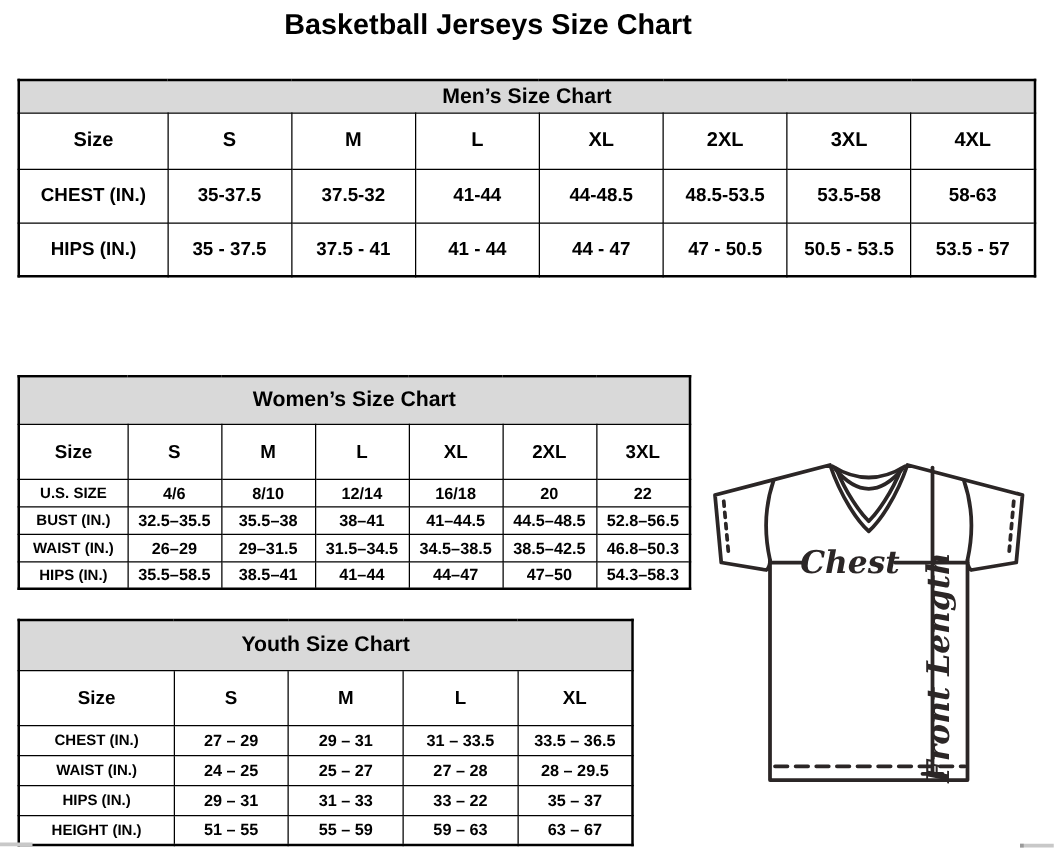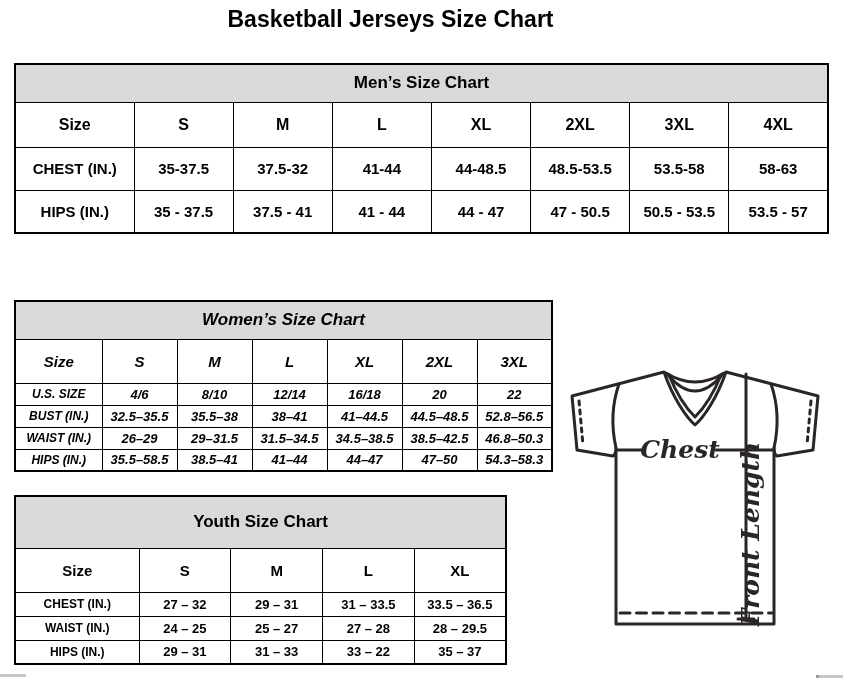--- a/index.html
+++ b/index.html
@@ -14,39 +14,39 @@
   table{border-collapse:collapse;table-layout:fixed;position:absolute;background:#fff;}
   table{border:2px solid #000;}
   th,td{border:1px solid #000;text-align:center;vertical-align:middle;padding:0;overflow:hidden;}
   .band-cell{background:#d9d9d9;font-size:17px;font-weight:bold;}
   .col-head{font-weight:bold;}
   .row-label{font-weight:bold;}
   .val{font-weight:bold;}
 
   
   .mens{left:14px;top:63px;width:815px;}
-  .mens .band-row{height:38px;margin-top:12px;}
+  .mens .band-row{height:26px;margin-top:12px;}
   .mens .head-row{height:45px;}
   .mens .head-row th{font-size:16px;}
   .mens .data-row{height:43px;}
   .mens .row-label{font-size:15px;}
   .mens .val{font-size:15px;}
 
   
-  .womens{left:14px;top:300px;width:539px;font-style:italic;}
+  .womens{left:14px;top:300px;width:539px;}
   .womens .band-row{height:38px;}
   .womens .head-row{height:44px;}
   .womens .head-row th{font-size:15px;}
   .womens .data-row{height:22px;}
   .womens .row-label{font-size:12px;}
   .womens .val{font-size:13px;}
 
   
   .youth{left:14px;top:495px;width:493px;}
-  .youth .band-row{height:52px;}
+  .youth .band-row{height:40px;}
   .youth .head-row{height:44px;}
   .youth .head-row th{font-size:15px;}
   .youth .data-row{height:24px;}
   .youth .row-label{font-size:12px;}
   .youth .val{font-size:13px;}
 
   .jersey-wrap{position:absolute;left:556px;top:362px;width:280px;height:290px;}
   .jersey-wrap svg{display:block;}
   .diag-text{
     font-family:"DejaVu Serif","Liberation Serif",serif;
@@ -186,38 +186,45 @@
   </tr>
   <tr class="head-row">
     <th class="col-head">Size</th>
     <th class="col-head">S</th>
     <th class="col-head">M</th>
     <th class="col-head">L</th>
     <th class="col-head">XL</th>
   </tr>
   <tr class="data-row">
     <td class="row-label">CHEST (IN.)</td>
-    <td class="val">27 – 32</td>
+    <td class="val">27 – 29</td>
     <td class="val">29 – 31</td>
     <td class="val">31 – 33.5</td>
     <td class="val">33.5 – 36.5</td>
   </tr>
   <tr class="data-row">
     <td class="row-label">WAIST (IN.)</td>
     <td class="val">24 – 25</td>
     <td class="val">25 – 27</td>
     <td class="val">27 – 28</td>
     <td class="val">28 – 29.5</td>
   </tr>
   <tr class="data-row">
     <td class="row-label">HIPS (IN.)</td>
     <td class="val">29 – 31</td>
     <td class="val">31 – 33</td>
     <td class="val">33 – 22</td>
     <td class="val">35 – 37</td>
+  </tr>
+  <tr class="data-row">
+    <td class="row-label">HEIGHT (IN.)</td>
+    <td class="val">51 – 55</td>
+    <td class="val">55 – 59</td>
+    <td class="val">59 – 63</td>
+    <td class="val">63 – 67</td>
   </tr>
 </tbody>
   </table>
 
 <div class="jersey-wrap">
   <svg width="280" height="290" viewBox="0 0 280 290">
     <g fill="none" stroke="#2b2626" stroke-width="3" stroke-linejoin="round" stroke-linecap="round">
 
       <path d="M108,10 L16,34 L21,88 L57,94 Q60,92 60,86 L60,262 L218,262 L218,86 Q218,92 221,94 L257,88 L262,34 L170,10 C161,36 148,55 139,63 C130,55 117,36 108,10 Z"></path>
 

